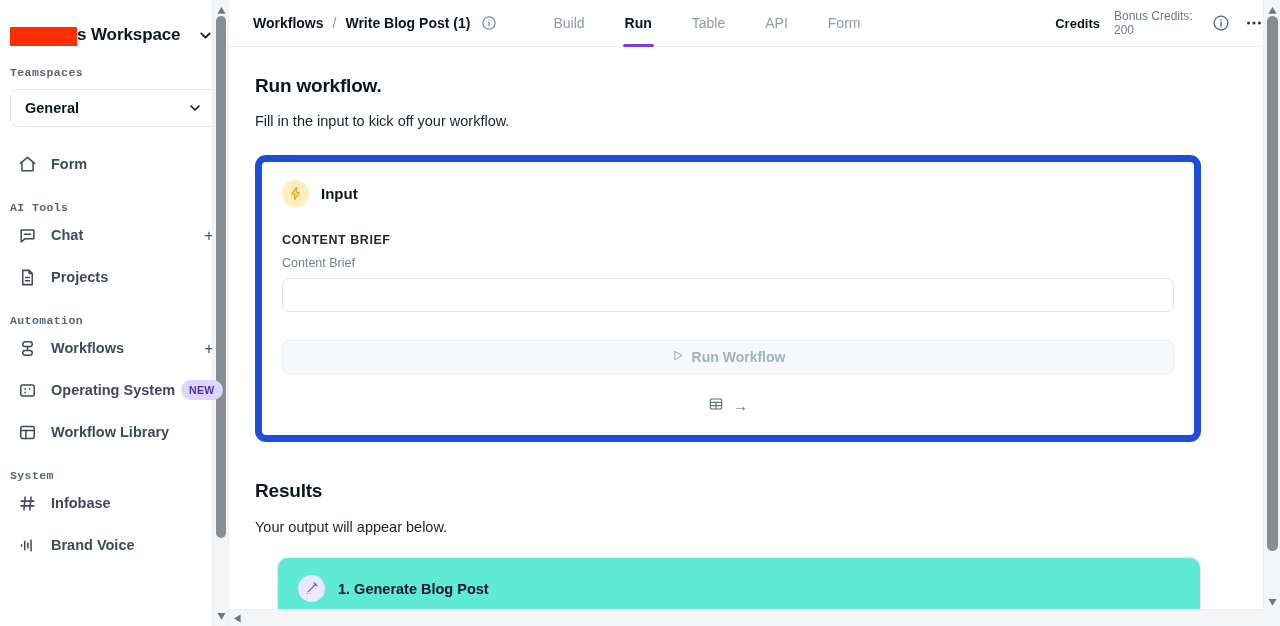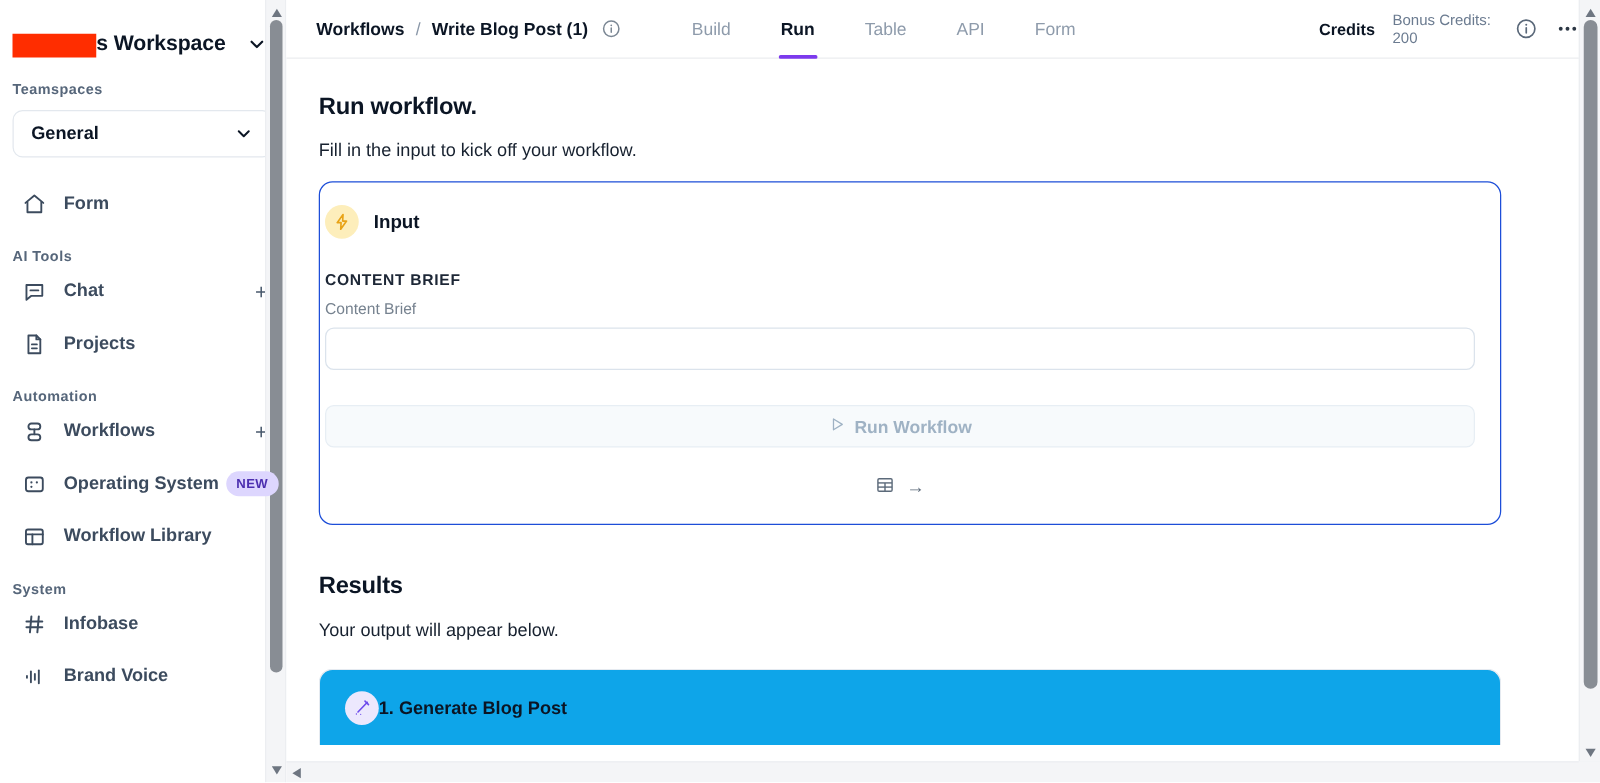--- a/index.html
+++ b/index.html
@@ -35,20 +35,21 @@
     background: #FF2D00;
     vertical-align: middle;
     position: relative; top: 1px;
   }
   .ws-caret { margin-left: auto; color: #0b1524; display:flex; align-items:center;}
 
   .section-label {
     font-size: 11.5px; font-weight: bold; color: #56667a;
     letter-spacing: 0.4px;
     padding: 0 0 0 10px;
+    font-family: Liberation Mono, monospace;
   }
   .teamspaces-label { margin-top: 14px; }
 
   .team-select {
     margin: 10px 10px 16px 10px;
     height: 38px;
     border: 1px solid #e3e8ee;
     border-radius: 8px;
     display: flex; align-items: center;
     padding: 0 14px;
@@ -148,25 +149,25 @@
   .inner { padding: 0 28px 0 26px; max-width: 1000px; }
 
   h1.run-title {
     font-size: 19px; font-weight: bold; color: #0b1524; letter-spacing: -0.2px;
   }
   p.run-sub {
     font-size: 14.5px; color: #17212f; margin-top: 16px;
   }
 
   .card {
-    margin-top: 16px;
-    border: 1px solid #1d4ed8;
+    margin-top: 26px;
+    border: 7px solid #1d4ed8;
     border-radius: 11px;
     background: #fff;
-    padding: 18px 20px 20px 4px;
+    padding: 18px 20px 20px 20px;
   }
   .card-head { display: flex; align-items: center; gap: 12px; }
   .zap-circle {
     width: 27px; height: 27px; border-radius: 50%;
     background: #fdeebb; display: flex; align-items: center; justify-content: center;
     flex: 0 0 27px;
   }
   .card-head .t { font-size: 15px; font-weight: bold; color: #0b1524; }
 
   .field { margin-top: 26px; }
@@ -201,23 +202,23 @@
   .bulk-link .arrow { font-size: 15px; }
 
   h2.results { font-size: 19px; font-weight: bold; color: #0b1524; margin-top: 38px; letter-spacing: -0.2px;}
   p.results-sub { font-size: 14.5px; color: #17212f; margin-top: 17px; }
 
   .result-card {
     margin-top: 22px;
     border: 1px solid #e5eaf0;
     border-radius: 11px 11px 0 0;
     border-bottom: none;
-    background: #0ea5e9;
+    background: #5eead4;
     padding: 17px 20px 16px 20px;
-    display: flex; align-items: center; 
+    display: flex; align-items: center; gap: 13px; margin-left: 22px;
   }
   .wand-circle {
     width: 27px; height: 27px; border-radius: 50%;
     background: #ece8fd; display: flex; align-items: center; justify-content: center;
     flex: 0 0 27px;
   }
   .result-card .t { font-size: 14.5px; font-weight: bold; color: #0b1524; }
 
   
   .mv-scroll {

